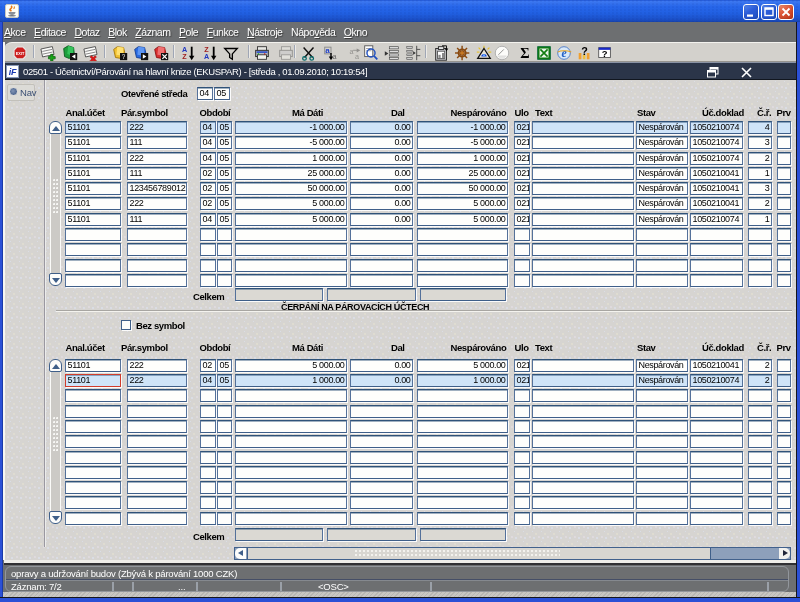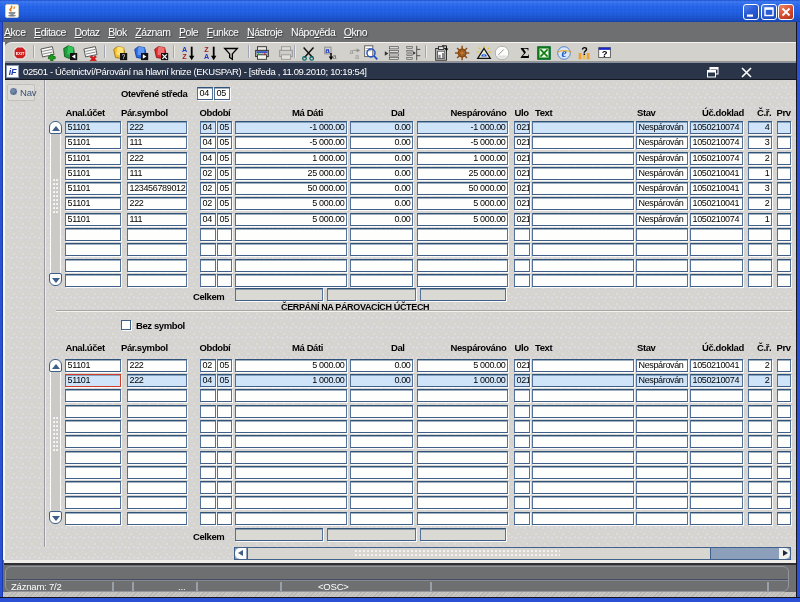--- a/index.html
+++ b/index.html
@@ -414,20 +414,21 @@
 <div class="abs" style="left:238px;top:550px;width:0;height:0;border-top:3.5px solid transparent;border-bottom:3.5px solid transparent;border-right:5px solid #3f5f89"></div>
 <div class="abs" style="left:247px;top:548px;width:464px;height:11px;background:#d8d6d1;border-left:1px solid #3f5f89;border-right:1px solid #3f5f89"></div>
 <div class="abs" style="left:355px;top:550px;width:205px;height:7px;background-image:radial-gradient(circle at 1px 1px,#f3f2ee 0 .8px,transparent 1.1px);background-size:4px 4px"></div>
 <div class="abs" style="left:779px;top:548px;width:11px;height:11px;background:#f2f2ef;border-radius:0 5px 5px 0"></div>
 <div class="abs" style="left:783px;top:550px;width:0;height:0;border-top:3.5px solid transparent;border-bottom:3.5px solid transparent;border-left:5px solid #20263a"></div>
     <div id="sbar">
 <div id="sbtopline"></div>
 <div id="sbdark"></div>
 <div id="sbpanel"></div>
 <div id="sbmid"></div>
+<div class="s1">opravy a udržování budov (Zbývá k párování 1000 CZK)</div>
 <div class="sseg" style="left:11px">Záznam: 7/2</div>
 <div class="sseg" style="left:178px">...</div>
 <div class="sseg" style="left:318px">&lt;OSC&gt;</div>
 <div class="svsep" style="left:112px"></div>
 <div class="svsep" style="left:132px"></div>
 <div class="svsep" style="left:196px"></div>
 <div class="svsep" style="left:280px"></div>
 <div class="svsep" style="left:430px"></div>
 <div class="svsep" style="left:767px"></div>
 </div>
@@ -633,21 +634,21 @@
         <rect x="6.5" y="11" width="3" height="5" fill="#f0c040"></rect>
         <text x="8.5" y="11" font-size="12" font-weight="bold" fill="#000" text-anchor="middle" font-family="Liberation Sans">?</text>
       </svg></div>
     <div class="ticon" style="position:absolute;left:596px;top:44px;width:18px;height:18px;z-index:2"><svg width="18" height="18" viewBox="0 0 18 18">
         <rect x="2" y="3" width="13" height="11" fill="#fff" stroke="#555"></rect>
         <rect x="2" y="3" width="13" height="2.5" fill="#1828c8"></rect>
         <text x="8.5" y="14" font-size="10.5" font-weight="bold" fill="#000" text-anchor="middle" font-family="Liberation Sans">?</text>
       </svg></div>
     <div id="ititle">
 <div class="abs" style="left:2px;top:2px;width:13px;height:13px;background:#fff;border:1px solid #8898b8;font-size:9px;font-style:italic;font-weight:bold;color:#1838b0;text-align:center;line-height:12px">iF</div>
-<div class="abs" style="left:19px;top:3px;white-space:nowrap">02501 - Účetnictví/Párování na hlavní knize (EKUSPAR) - [středa , 11.09.2010; 10:19:54]</div>
+<div class="abs" style="left:19px;top:3px;white-space:nowrap">02501 - Účetnictví/Párování na hlavní knize (EKUSPAR) - [středa , 01.09.2010; 10:19:54]</div>
 <svg class="abs" style="left:703px;top:4px" width="12" height="11" viewBox="0 0 12 11">
         <rect x="3" y="0.5" width="8" height="6.5" fill="none" stroke="#fff"></rect>
         <rect x="3" y="0.5" width="8" height="2" fill="#fff"></rect>
         <rect x="0.5" y="3.5" width="8" height="6.5" fill="#2b3549" stroke="#fff"></rect>
         <rect x="0.5" y="3.5" width="8" height="2" fill="#fff"></rect>
       </svg>
 <svg class="abs" style="left:737px;top:4px" width="11" height="11" viewBox="0 0 11 11">
         <path d="M1 1l9 9M10 1l-9 9" stroke="#fff" stroke-width="1.6"></path>
       </svg>
 </div>

